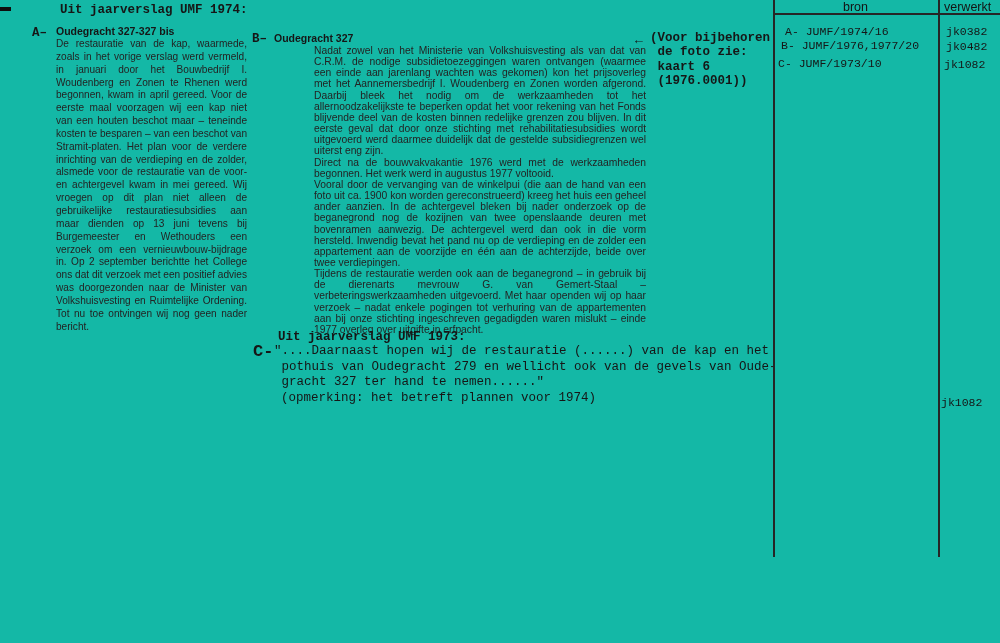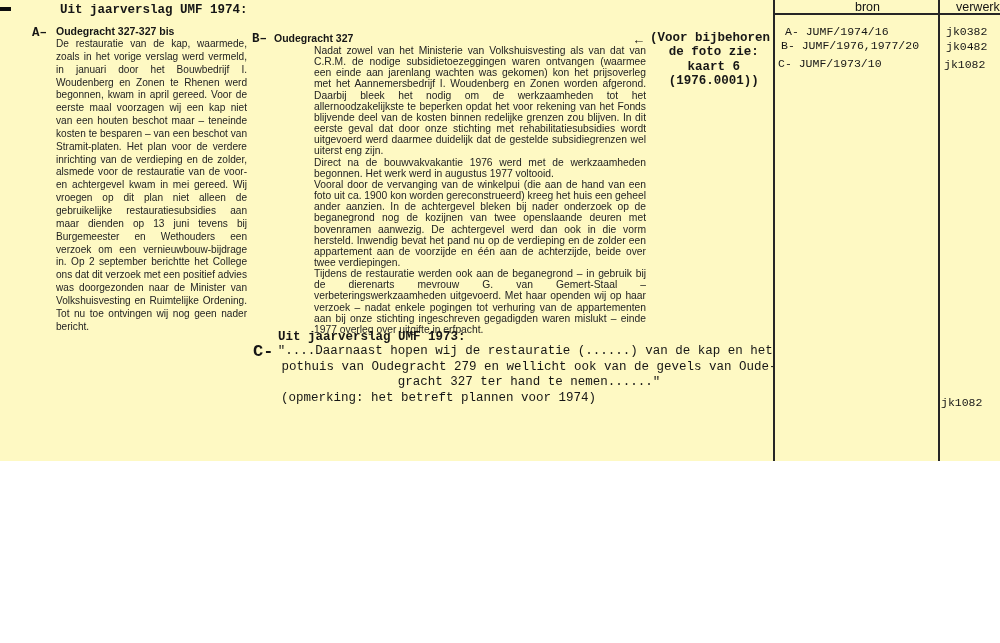--- a/index.html
+++ b/index.html
@@ -1,42 +1,42 @@
 <!DOCTYPE html>
 <html><head>
 <meta charset="utf-8">
 <style>
   html,body{margin:0;padding:0;background:#ffffff;}
-  .page{position:relative;width:1000px;height:461px;background:#fef9c3;overflow:hidden;
+  .page{position:relative;width:1000px;height:643px;background:#14b8a6;overflow:hidden;
         font-family:"Liberation Sans","DejaVu Sans",sans-serif;}
   .abs{position:absolute;}
   .mono{font-family:"Liberation Mono","DejaVu Sans Mono",monospace;color:#161616;}
   .sans{font-family:"Liberation Sans","DejaVu Sans",sans-serif;color:#1c1c1c;}
   .bold{font-weight:bold;}
-  .pre{white-space:pre;text-align:center;}
+  .pre{white-space:pre;}
   .tw-header{font-size:12.5px;letter-spacing:0;}
   .sec-label{font-size:12.5px;}
   
   .body-col p{margin:0;text-align:justify;color:#232323;}
   .col-a{left:56px;top:25px;width:191px;}
   .col-a p{font-size:10.1px;line-height:12.85px;}
   .col-b{left:274px;top:32px;width:372px;}
   .col-b p{font-size:10.3px;line-height:11.15px;margin-left:40px;}
   .col-title{font-size:10.5px;font-weight:bold;color:#161616;margin:0 0 1px 0;}
   
   .c-label{font-size:17px;}
   .c-quote{font-size:12.5px;line-height:15.6px;}
   .c-remark{font-size:12.5px;}
   
   .annot{font-size:12.5px;line-height:14.3px;}
   .arrow{font-size:13px;}
   
   .vline{width:1.6px;background:#262626;top:0;height:557px;}
   .hline{height:1.6px;background:#262626;left:773px;top:13px;width:227px;}
-  .reg-hdr{font-size:12.5px;color:#141414;padding-left:12px;}
+  .reg-hdr{font-size:12.5px;color:#141414;}
   .reg-entry{font-size:11.5px;}
   .dash-mark{left:0;top:7px;width:11px;height:4px;background:#0e0e0e;}
 </style>
 </head>
 <body>
 
 <div class="page">
 
   <div class="abs dash-mark"></div>
 

